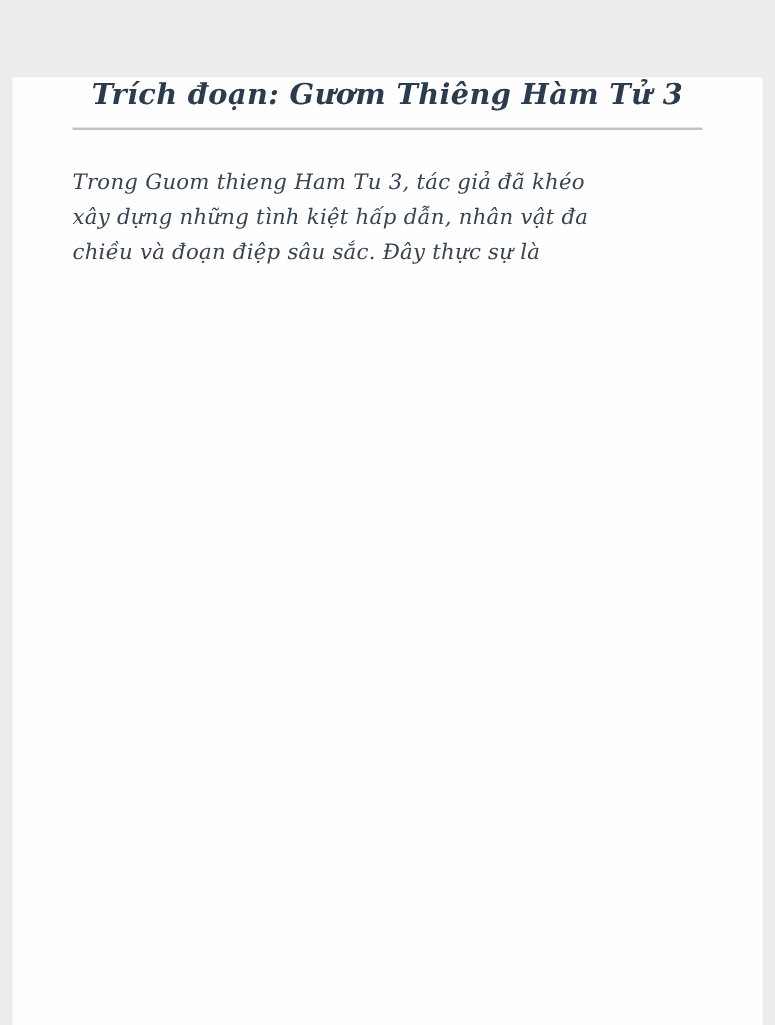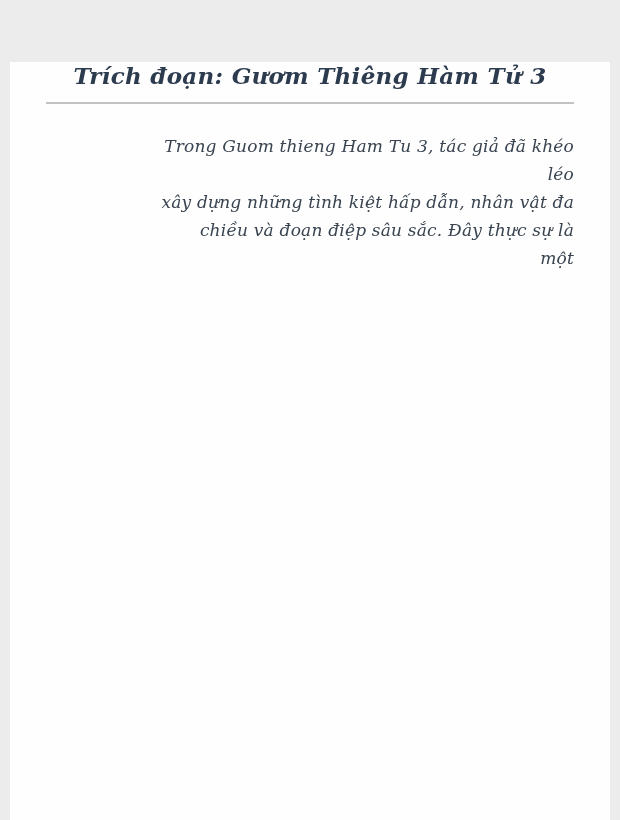--- a/index.html
+++ b/index.html
@@ -14,21 +14,21 @@
 
   .page {
     position: relative;
     width: 600px;
     height: 802px;
     margin: 9px auto 0 auto;
     background: #fefefe;
   }
 
   .content {
-    padding: 0 36px;
+    padding: 0 48px;
   }
 
   .doc-title {
     margin-top: 62px;
     text-align: center;
     font-size: 23px;
     font-weight: bold;
     font-style: italic;
     color: #2d3b4f;
     letter-spacing: 0.3px;
@@ -46,36 +46,33 @@
     font-size: 17px;
     font-style: italic;
     color: #394450;
     line-height: 28px;
     letter-spacing: 0.2px;
   }
 
   .excerpt-line {
     min-height: 28px;
     white-space: nowrap;
-    text-align: right;
   }
 </style>
 </head>
 <body>
 
 <div class="page">
   <div class="content">
 
     <h1 class="doc-title">Trích đoạn: Gươm Thiêng Hàm Tử 3</h1>
 
     <hr class="title-divider">
 
     <div class="excerpt">
       <div class="excerpt-line">Trong Guom thieng Ham Tu 3, tác giả đã khéo</div>
-      <div class="excerpt-line">léo</div>
       <div class="excerpt-line">xây dựng những tình kiệt hấp dẫn, nhân vật đa</div>
       <div class="excerpt-line">chiều và đoạn điệp sâu sắc. Đây thực sự là</div>
-      <div class="excerpt-line">một</div>
     </div>
 
   </div>
 
 </div>
 
 </body></html>

